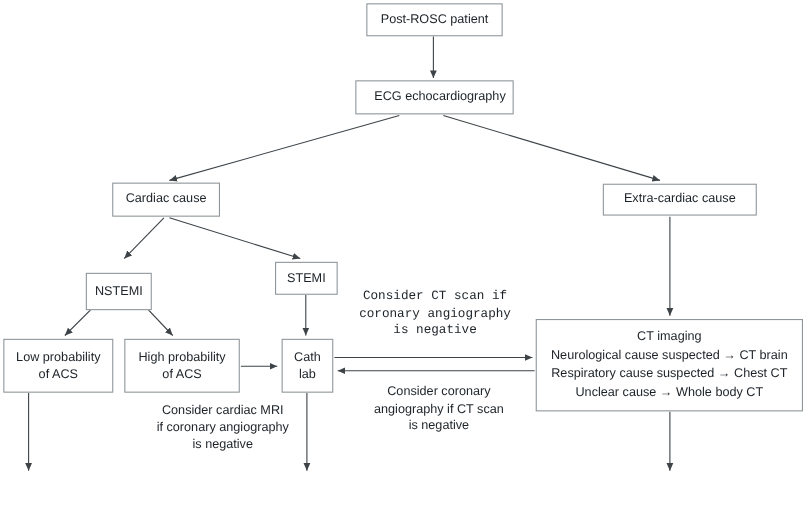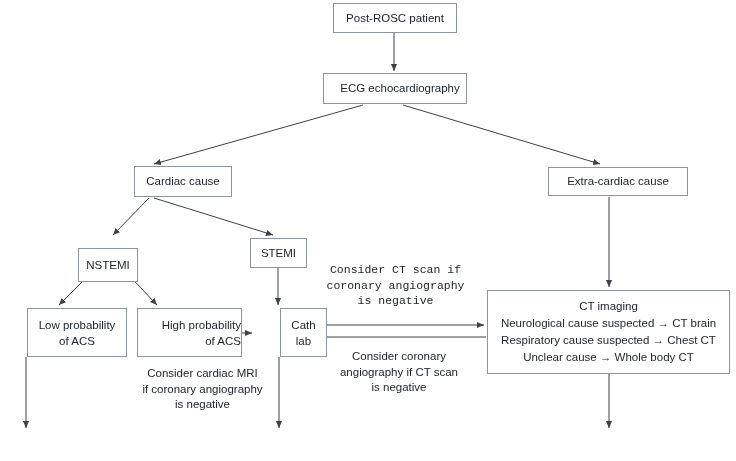--- a/index.html
+++ b/index.html
@@ -33,21 +33,21 @@
     text-align: center;
     color: #1c2227;
     font-size: 11.5px;
     line-height: 15px;
   }
   .node .label {
     white-space: pre-line;
     display: block;
     width: 100%;
   }
-  .node.twoline { line-height: 16px; margin-left: 24px; }
+  .node.twoline { line-height: 16px; }
   .node.ct { line-height: 17px; }
   .note {
     position: absolute;
     text-align: center;
     color: #1c2227;
     font-size: 11.5px;
     line-height: 15.5px;
     white-space: pre-line;
   }
 </style>
@@ -82,42 +82,42 @@
   </svg>
 
   <div class="node" style="left:333px; top:3px; width:124px; height:30px;">
     <span class="label">Post-ROSC patient</span>
   </div>
 
   <div class="node" style="left:323px; top:73px; width:144px; height:31px;padding-left:10px;">
     <span class="label">ECG echocardiography</span>
   </div>
 
-  <div class="node" style="left:102px; top:166px; width:98px; height:31px;margin-left:32px;">
+  <div class="node" style="left:102px; top:166px; width:98px; height:31px;">
     <span class="label">Cardiac cause</span>
   </div>
 
   <div class="node" style="left:548px; top:167px; width:140px; height:29px;">
     <span class="label">Extra-cardiac cause</span>
   </div>
 
   <div class="node" style="left:78px; top:248px; width:60px; height:34px;">
     <span class="label">NSTEMI</span>
   </div>
 
   <div class="node" style="left:250px; top:238px; width:57px; height:30px;">
     <span class="label">STEMI</span>
   </div>
 
   <div class="node twoline" style="left:3px; top:308px; width:100px; height:49px;">
     <span class="label">Low probability
 of ACS</span>
   </div>
 
-  <div class="node twoline" style="left:113px; top:308px; width:105px; height:49px;text-align:right;">
+  <div class="node twoline" style="left:113px; top:308px; width:105px; height:49px;">
     <span class="label">High probability
 of ACS</span>
   </div>
 
   <div class="node twoline" style="left:256px; top:308px; width:47px; height:49px;">
     <span class="label">Cath
 lab</span>
   </div>
 
   <div class="node ct" style="left:487px; top:290px; width:243px; height:84px;">

